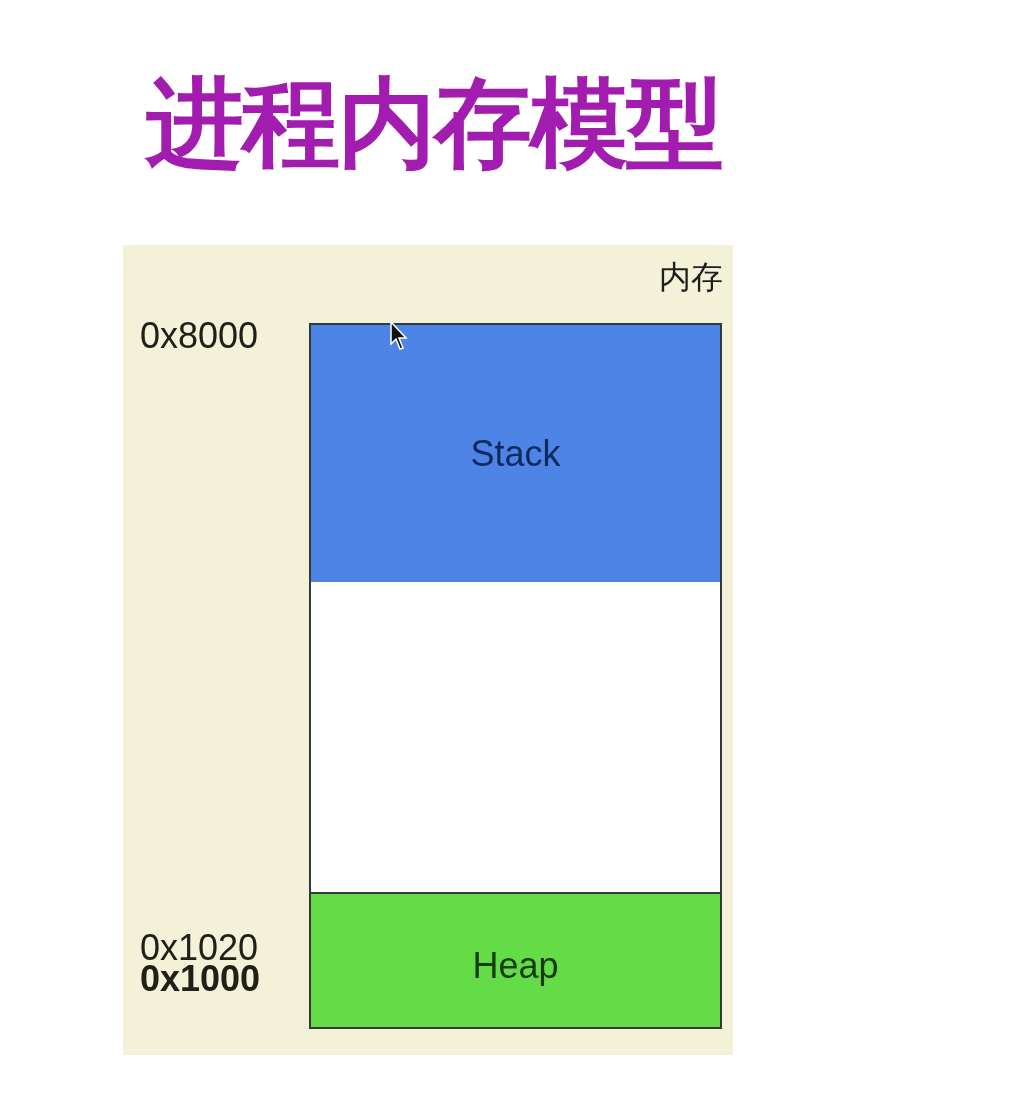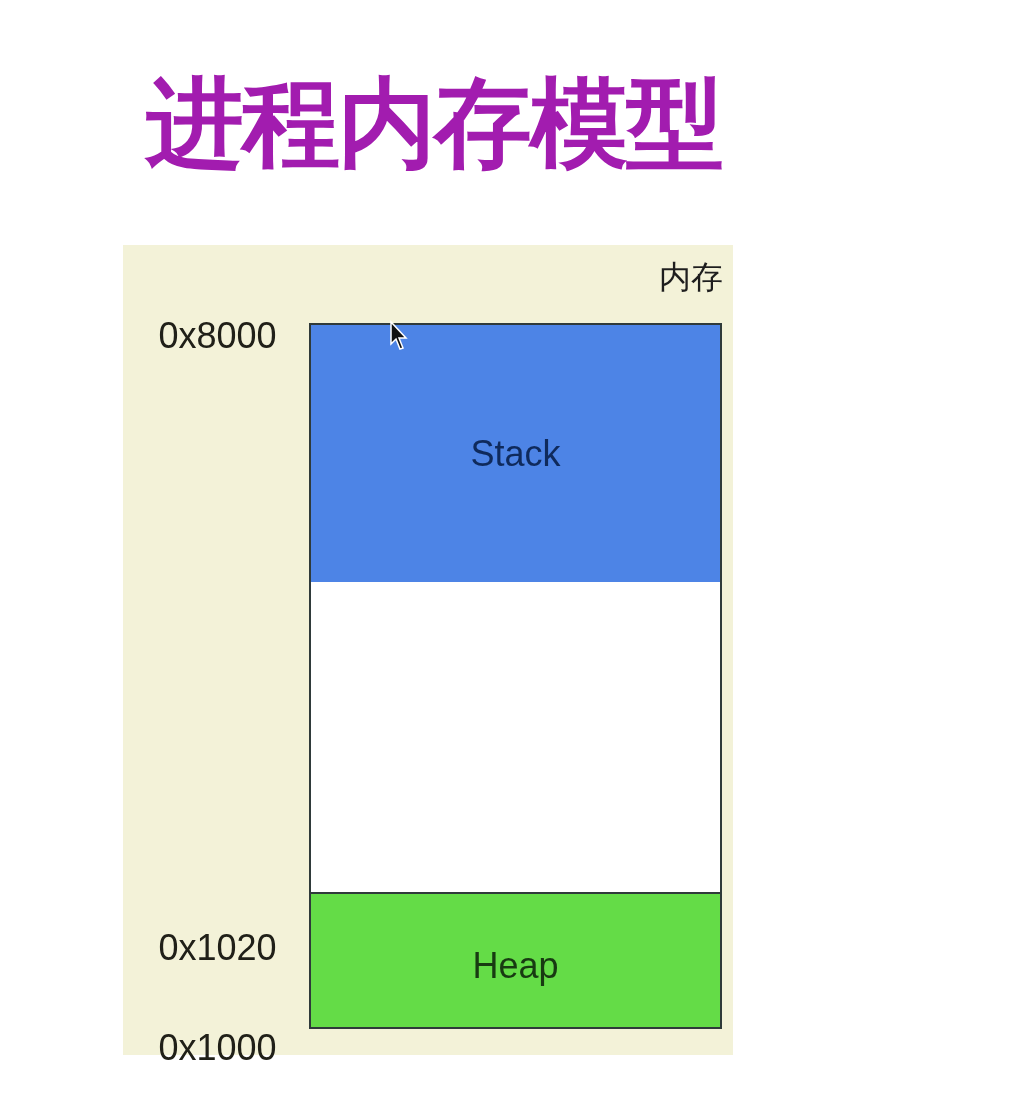--- a/index.html
+++ b/index.html
@@ -15,21 +15,21 @@
   }
   .panel {
     position: absolute; left: 123px; top: 245px; width: 610px; height: 810px;
     background: #f3f2d8;
   }
   .panel-header {
     position: absolute; left: 310px; top: 252px; width: 413px; text-align: right;
     font-size: 32px; color: #1e1e1e; line-height: 50px;
   }
   .addr {
-    position: absolute; left: 140px; width: 155px; text-align: center;
+    position: absolute; left: 140px; width: 155px; text-align: left;
     font-family: "Liberation Sans", sans-serif; font-size: 36px; color: #202018; line-height: 40px;
   }
   .mem {
     position: absolute; left: 309px; width: 413px; box-sizing: border-box;
     border: 2px solid #2f3a3a; display: flex; align-items: center; justify-content: center;
     font-family: "Liberation Sans", sans-serif; font-size: 36px;
   }
   .stack { top: 323px; height: 261px; background: #4d84e6; color: #0f2a5c; align-items: center; }
   .free { top: 582px; height: 331px; background: #ffffff; border-top: none; border-bottom: none; }
   .heap { top: 892px; height: 137px; background: #64dc47; color: #183a12; }
@@ -38,21 +38,21 @@
 </head>
 <body>
 
 <div class="title">进程内存模型</div>
 
 <div class="panel"></div>
 <div class="panel-header">内存</div>
 
 <div class="addr" style="top:316px;">0x8000</div>
 <div class="addr" style="top:928px;">0x1020</div>
-<div class="addr" style="top:1028px;">0x1000</div>
+<div class="addr" style="top:959px;font-weight:bold;">0x1000</div>
 
 <div class="mem stack">
   <span>Stack</span>
 </div>
 <div class="mem free"></div>
 <div class="mem heap">
   <span style="margin-top:10px;">Heap</span>
 </div>
 
 <svg class="cursor" viewBox="0 0 22 32">

